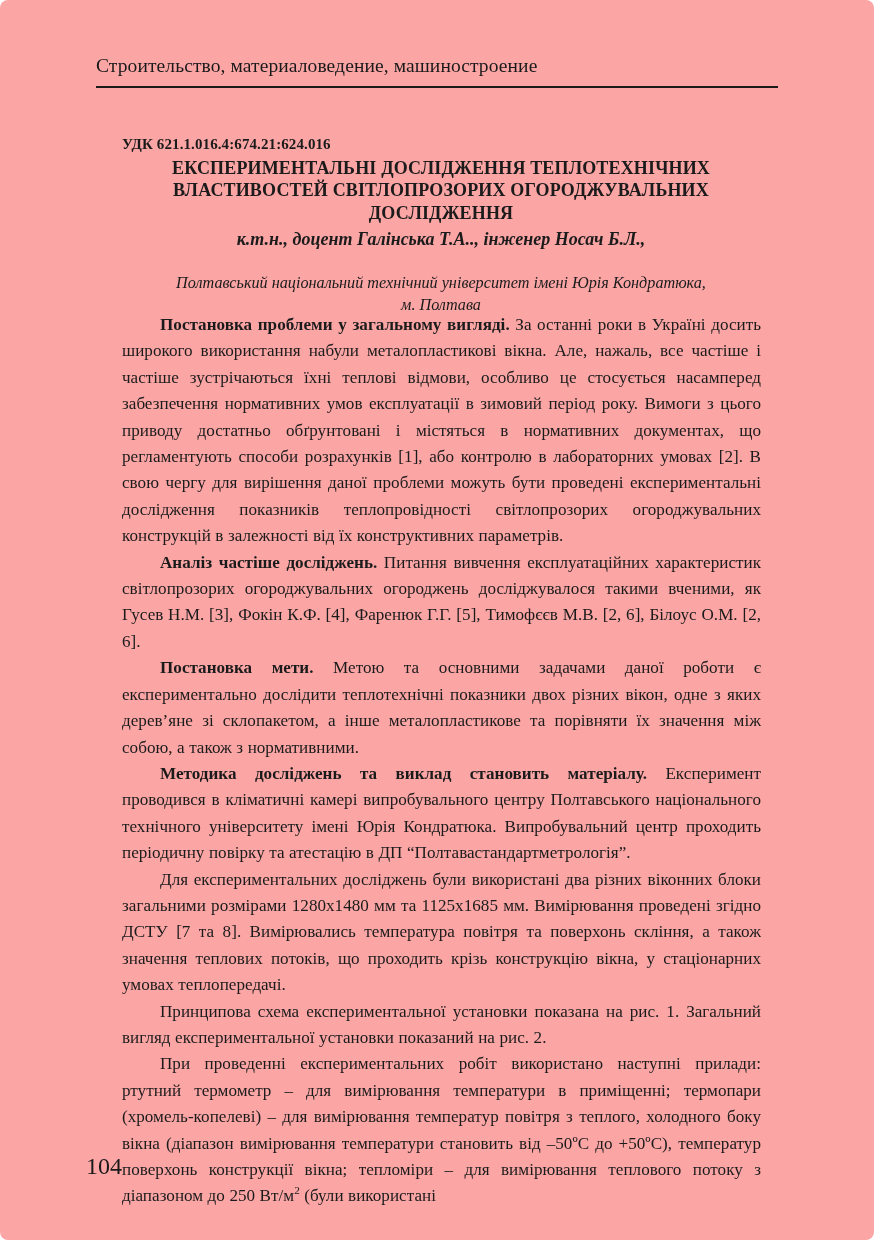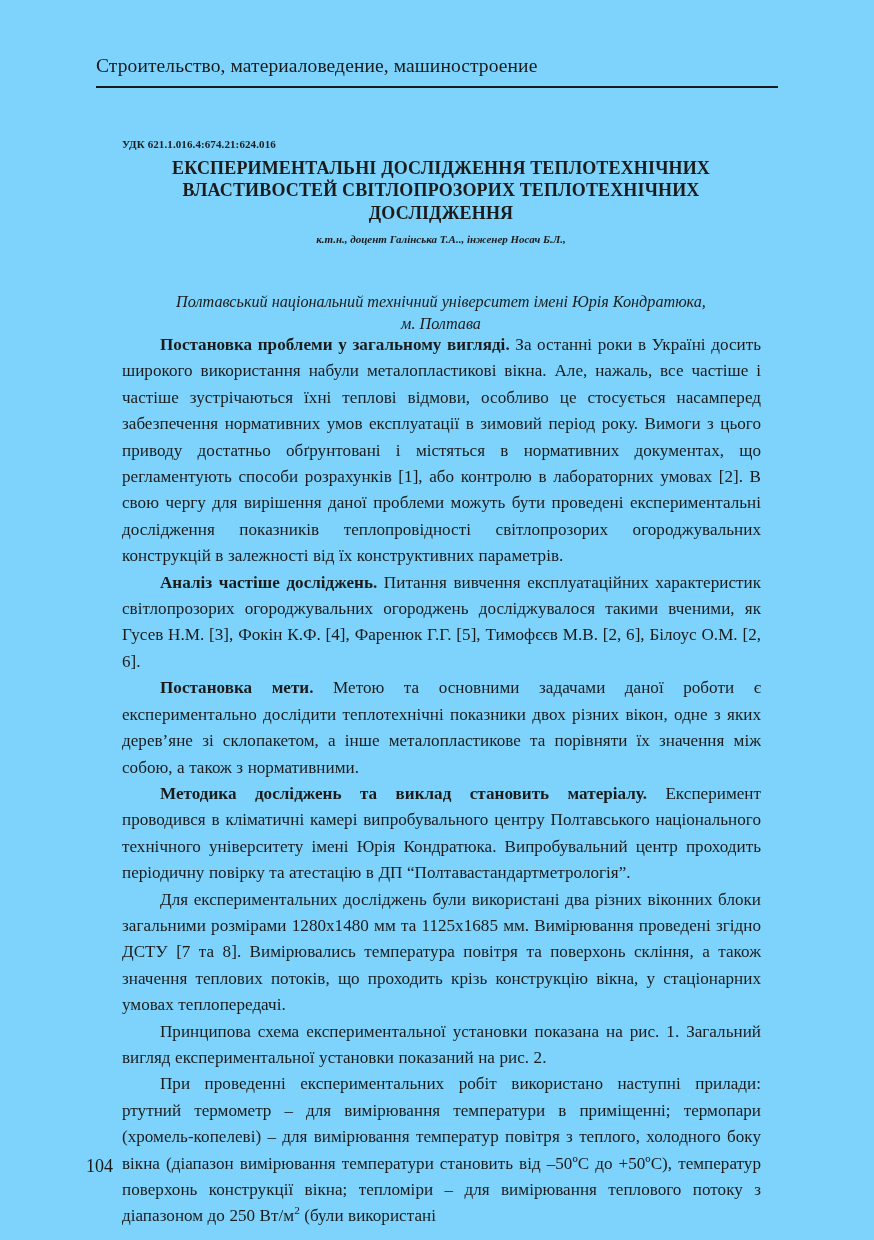--- a/index.html
+++ b/index.html
@@ -14,21 +14,22 @@
     position: relative;
     overflow: hidden;
     font-family: "Liberation Serif", "DejaVu Serif", serif;
     color: #1b1b1b;
     -webkit-font-smoothing: antialiased;
   }
 
   .page {
     position: absolute;
     inset: 0;
-    background: #7dd3fc;
+    background: #fca5a5;
+    border-radius: 8px;
   }
 
   
   .running-header {
     position: absolute;
     left: 96px;
     top: 54px;
     width: 682px;
   }
   .running-header .rh-text {
@@ -48,21 +49,21 @@
   }
 
   
   .titleblock {
     position: absolute;
     left: 122px;
     top: 134px;
     width: 638px;
   }
   .udc {
-    font-size: 11px;
+    font-size: 15px;
     font-weight: bold;
     letter-spacing: 0.1px;
     line-height: 20px;
     text-align: left;
     margin: 0 0 3px 0;
   }
   .doc-title {
     font-size: 18px;
     font-weight: bold;
     line-height: 22.4px;
@@ -78,48 +79,47 @@
   
   .authors {
     position: absolute;
     left: 122px;
     top: 228px;
     width: 638px;
     text-align: center;
   }
   .authors .au-line {
     display: block;
-    font-size: 11px;
+    font-size: 18px;
     font-weight: bold;
     font-style: italic;
     line-height: 22px;
     white-space: nowrap;
   }
   .affil {
     position: absolute;
     left: 104px;
     top: 272px;
     width: 674px;
     text-align: center;
-    margin-top: 19px;
   }
   .affil .af-line {
     display: block;
     font-size: 16.2px;
     font-style: italic;
     font-weight: normal;
     line-height: 22px;
     white-space: nowrap;
   }
 
   
   .body-col {
     position: absolute;
     left: 122px;
-    top: 332px;
+    top: 312px;
     width: 639px;
   }
   .para {
     margin: 0;
     font-size: 17.1px;
     line-height: 26.4px;
     text-align: justify;
     text-justify: inter-word;
     text-indent: 38px;
     letter-spacing: 0.02px;
@@ -137,40 +137,40 @@
   
   .para.cut {
     text-align: justify;
   }
 
   
   .folio {
     position: absolute;
     left: 86px;
     top: 1155px;
-    font-size: 18px;
+    font-size: 24px;
     line-height: 22px;
     color: #1a1a1a;
   }
 </style>
 </head>
 <body>
 
 <div class="page">
 
   <div class="running-header">
     <div class="rh-text">Строительство, материаловедение, машиностроение</div>
   </div>
   <div class="header-rule"></div>
 
   <div class="titleblock">
     <p class="udc">УДК 621.1.016.4:674.21:624.016</p>
     <h1 class="doc-title">
       <span class="tl">ЕКСПЕРИМЕНТАЛЬНІ ДОСЛІДЖЕННЯ ТЕПЛОТЕХНІЧНИХ</span>
-      <span class="tl">ВЛАСТИВОСТЕЙ СВІТЛОПРОЗОРИХ ТЕПЛОТЕХНІЧНИХ</span>
+      <span class="tl">ВЛАСТИВОСТЕЙ СВІТЛОПРОЗОРИХ ОГОРОДЖУВАЛЬНИХ</span>
       <span class="tl">ДОСЛІДЖЕННЯ</span>
     </h1>
   </div>
 
   <div class="authors">
     <span class="au-line">к.т.н., доцент Галінська Т.А.., інженер Носач Б.Л.,</span>
   </div>
 
   <div class="affil">
     <span class="af-line">Полтавський національний технічний університет імені Юрія Кондратюка,</span>

